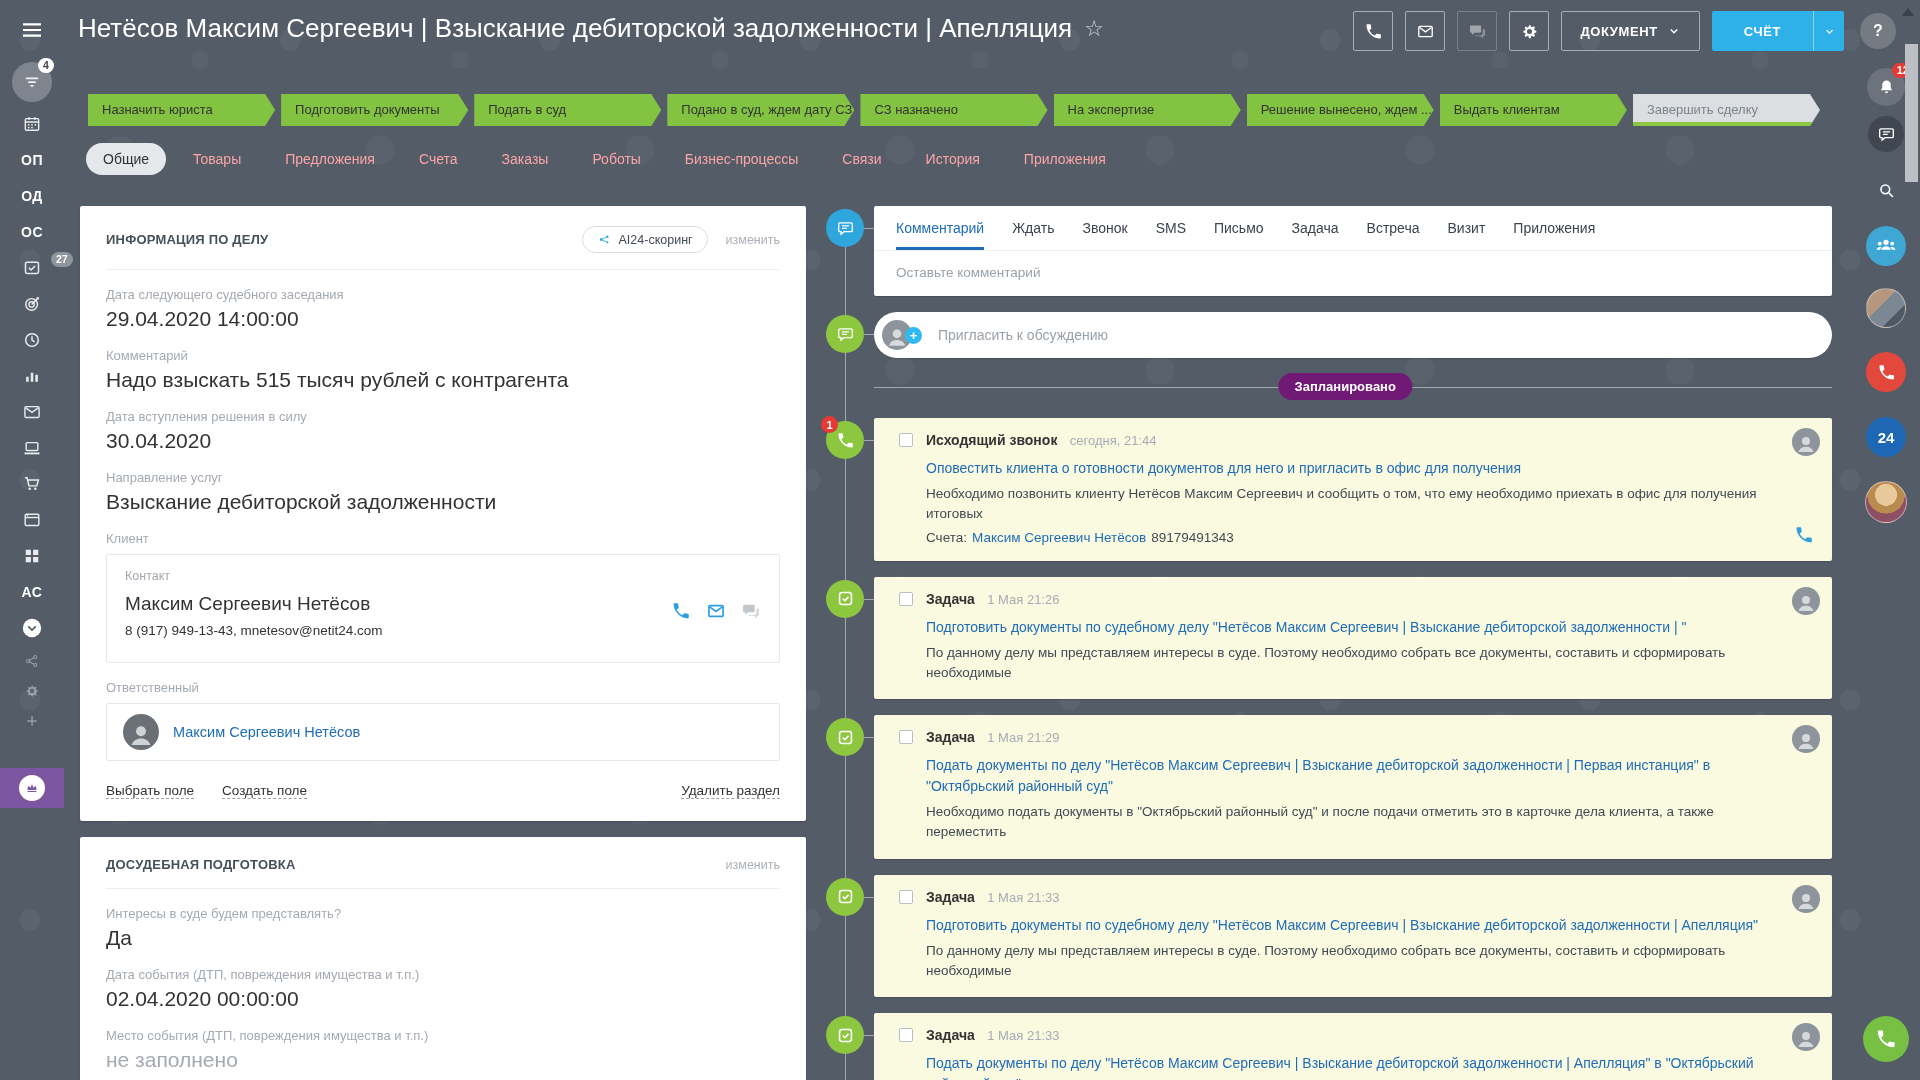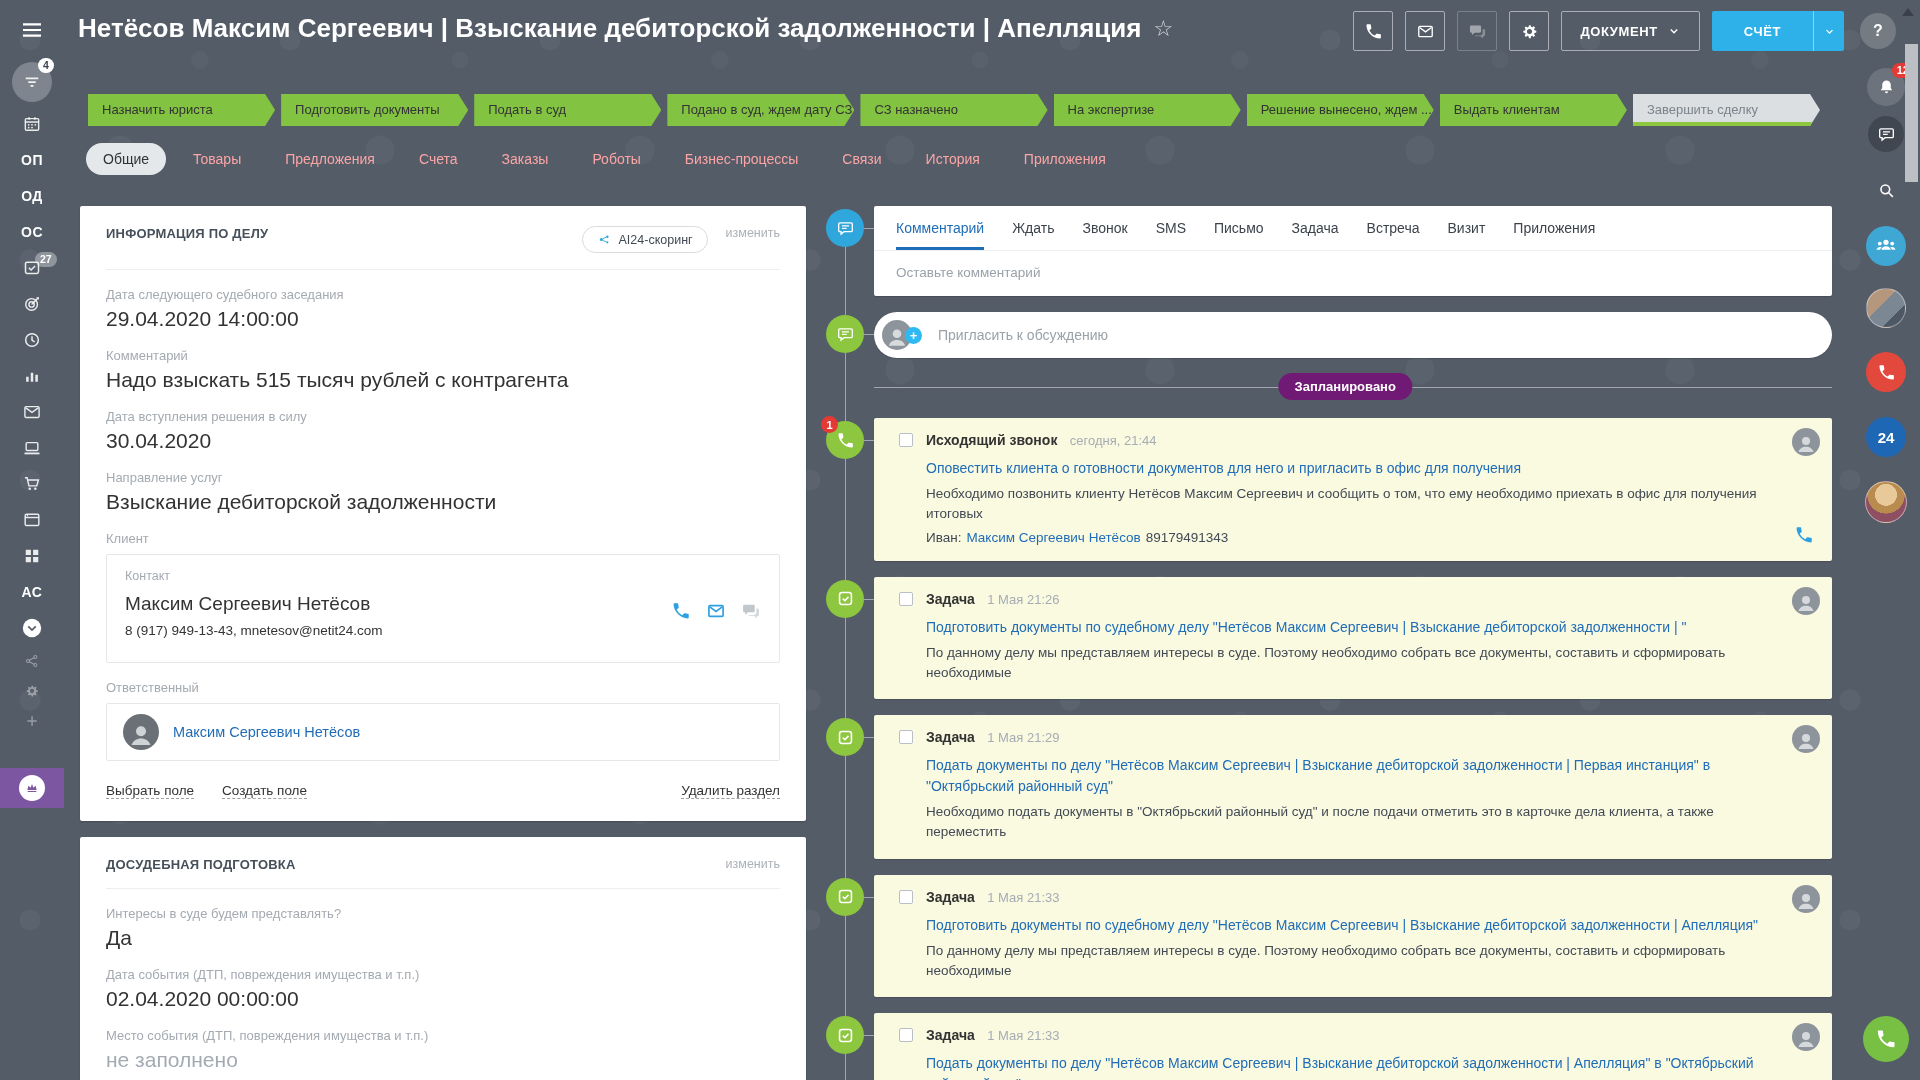--- a/index.html
+++ b/index.html
@@ -22,21 +22,21 @@
   .lr-burger{margin:18px 0 0 20px;width:24px;color:#fff;cursor:pointer}
   .lr-burger svg{width:24px;height:24px}
   .lr-items{margin-top:16px;display:flex;flex-direction:column;align-items:center}
   .lr-item{width:64px;height:36px;display:flex;align-items:center;justify-content:center;position:relative;color:rgba(255,255,255,.88);cursor:pointer}
   .lr-item.circled{height:48px}
   .lr-item.circled .lr-icon{background:rgba(255,255,255,.25);border-radius:50%;padding:10px}
   .lr-icon svg{width:20px;height:20px}
   .lr-item.dim{height:30px;color:rgba(255,255,255,.4)}
   .lr-item.dim svg{width:16px;height:16px}
   .lr-label{font-size:14px;font-weight:700;color:#fff;letter-spacing:.5px}
-  .lr-badge{position:absolute;top:2px;left:35px;background:rgba(255,255,255,.35);color:#fff;font-size:10.5px;font-weight:700;border-radius:9px;padding:2px 5px;line-height:1}
+  .lr-badge{position:absolute;top:2px;left:51px;background:rgba(255,255,255,.35);color:#fff;font-size:10.5px;font-weight:700;border-radius:9px;padding:2px 5px;line-height:1}
   .lr-item.circled .lr-badge{background:#fff;color:#3d444d;top:0;left:38px}
   .lr-logo{position:absolute;left:0;top:768px;width:64px;height:40px;background:#7d56a2;display:flex;align-items:center;justify-content:center;cursor:pointer}
   .lr-logo-circle{width:26px;height:26px;background:#fff;border-radius:50%;color:#7d56a2;display:flex;align-items:center;justify-content:center}
   .lr-logo-circle svg{width:16px;height:16px}
 
   
   .right-rail{position:absolute;top:60px;right:6px;width:56px;height:1014px;display:flex;flex-direction:column;align-items:center}
   .rr-item{position:relative;border-radius:50%;display:flex;align-items:center;justify-content:center;cursor:pointer;color:#fff}
   .rr-glyph svg{width:19px;height:19px}
   .rr-bell{margin-top:8px;width:38px;height:38px;background:rgba(255,255,255,.14)}
@@ -52,21 +52,21 @@
   .rr-phonegreen{position:absolute;bottom:12px;width:46px;height:46px;background:#77c043}
   .rr-phonegreen svg{width:22px;height:22px}
 
   
   .scroll-up{position:absolute;right:6px;top:8px;width:0;height:0;border-left:6px solid transparent;border-right:6px solid transparent;border-bottom:8px solid #3a414b;cursor:pointer}
   .scroll-thumb{position:absolute;right:2px;top:44px;width:13px;height:138px;background:#bcc0c5;cursor:pointer}
 
   
   .header{position:absolute;left:64px;top:0;width:1792px;height:62px}
   .title-wrap{position:absolute;left:14px;top:13px;display:flex;align-items:center}
-  .page-title{color:#fff;font-size:26px;font-weight:700;white-space:nowrap}
+  .page-title{color:#fff;font-size:26px;font-weight:400;white-space:nowrap}
   .title-star{color:rgba(255,255,255,.75);font-size:22px;margin-left:12px;cursor:pointer}
   .actions{position:absolute;right:-40px;top:11px;display:flex;align-items:center;gap:12px}
   .hbtn{width:40px;height:40px;border:1px solid rgba(255,255,255,.5);background:transparent;border-radius:2px;color:#fff;display:flex;align-items:center;justify-content:center;cursor:pointer;font-family:inherit}
   .hbtn svg{width:19px;height:19px}
   .hbtn.dim{opacity:.45}
   .hbtn.doc{width:auto;padding:0 18px;font-size:13px;font-weight:700;letter-spacing:.6px;gap:9px}
   .mini-caret svg{width:14px;height:14px}
   .invoice{height:40px;background:#2eb1e8;border-radius:2px;display:flex;align-items:center;color:#fff;font-weight:700;font-size:13px;letter-spacing:.6px;cursor:pointer}
   .inv-label{padding:0 32px}
   .inv-split{width:1px;height:40px;background:rgba(255,255,255,.45)}
@@ -81,21 +81,21 @@
 
   
   .deal-tabs{position:absolute;left:86px;top:143px;display:flex;gap:10px;align-items:center}
   .deal-tab{padding:8px 17px;font-size:14px;color:#fca5a5;border-radius:18px;cursor:pointer;white-space:nowrap}
   .deal-tab.active{background:#e4e8ea;color:#333}
 
   
   .info-col{position:absolute;left:80px;top:206px;width:726px}
   .card{background:#fff;border-radius:2px;padding:20px 26px 22px;box-shadow:0 1px 2px rgba(0,0,0,.2);position:relative}
   .card + .card{margin-top:16px}
-  .card-head{display:flex;}
+  .card-head{display:flex;align-items:center}
   .card-title{font-size:13px;font-weight:700;color:#46505a;letter-spacing:.2px}
   .ai-pill{margin-left:auto;display:flex;align-items:center;gap:7px;border:1px solid #d8dcdf;border-radius:16px;padding:5px 14px;font-size:12.5px;color:#424a54;cursor:pointer}
   .ai-pill svg{width:15px;height:15px;color:#27a8e0}
   .edit-link{margin-left:18px;font-size:12.5px;color:#abb1b7;cursor:pointer}
   .card-divider{height:1px;background:#eceeef;margin-top:16px}
   .field{margin-top:17px}
   .f-label{font-size:13px;color:#a4aab1}
   .f-value{margin-top:5px;font-size:21px;color:#333}
   .f-value.muted{color:#a4aab1}
   .f-contact{margin-top:7px;border-left:2px solid #d4d8db;padding-left:12px}
@@ -677,21 +677,21 @@
     </div>
     <div class="entry-card">
       <span class="e-check"></span>
       <div class="e-head">
         <span class="e-title">Исходящий звонок</span>
         <span class="e-time">сегодня, 21:44</span>
       </div>
       <a class="e-link">Оповестить клиента о готовности документов для него и пригласить в офис для получения</a>
       <div class="e-body">Необходимо позвонить клиенту Нетёсов Максим Сергеевич и сообщить о том, что ему необходимо приехать в офис для получения итоговых</div>
       <div class="e-who">
-        <span>Иван:</span><a class="e-wholink">Максим Сергеевич Нетёсов</a><span>89179491343</span>
+        <span>Счета:</span><a class="e-wholink">Максим Сергеевич Нетёсов</a><span>89179491343</span>
       </div>
       <span class="e-avatar">
             <span>
               <svg viewBox="0 0 24 24" fill="currentColor">
                 <circle cx="12" cy="9" r="4"></circle>
                 <path d="M4.5 20c.9-3.4 3.9-5.3 7.5-5.3s6.6 1.9 7.5 5.3z"></path>
               </svg>
             </span>
           </span>
       <span class="e-callaction"><span><svg viewBox="0 0 24 24">

